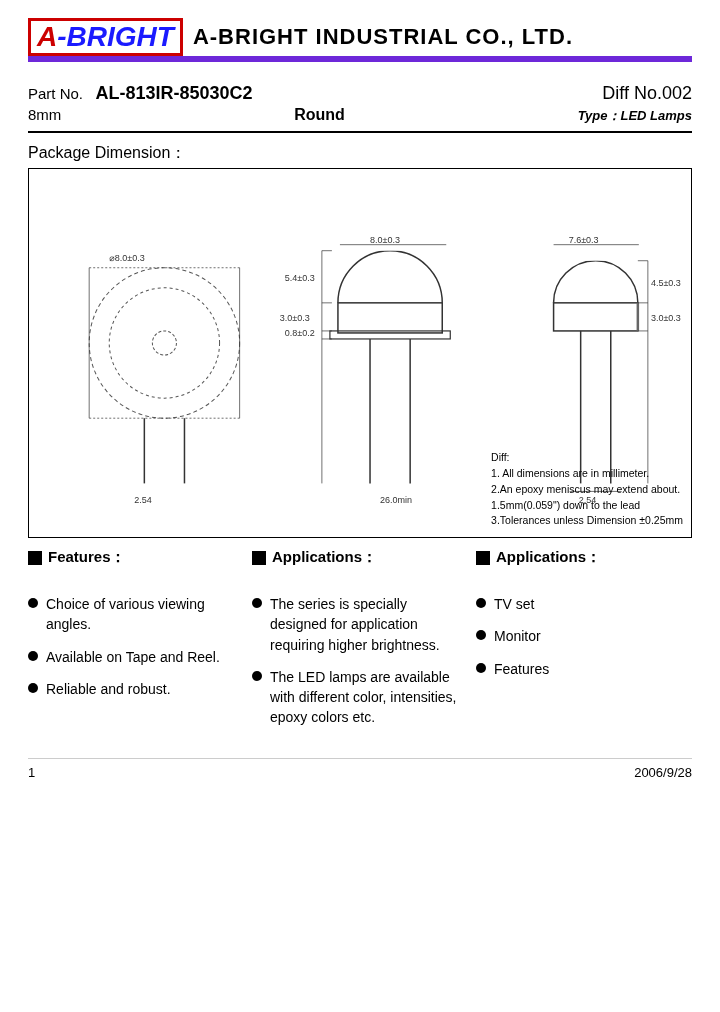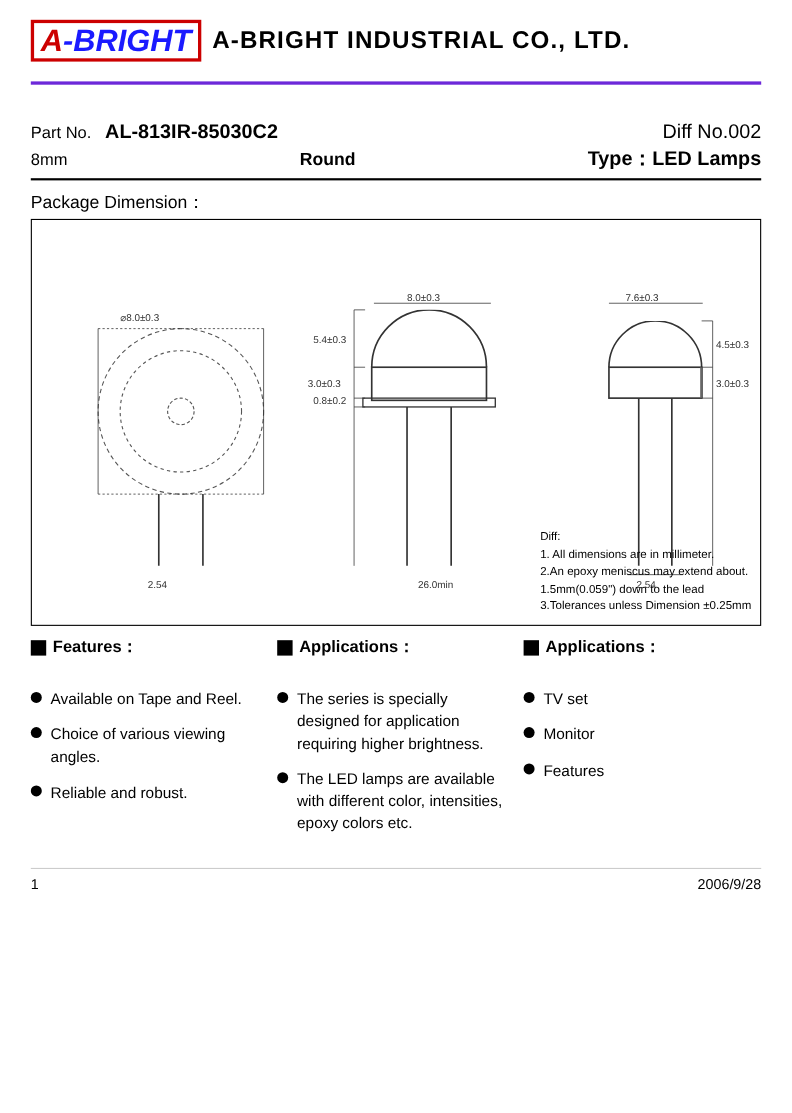--- a/index.html
+++ b/index.html
@@ -10,23 +10,23 @@
       font-family: Arial, sans-serif;
       font-size: 15px;
       color: #000;
       padding: 18px 28px 18px 28px;
     }
 
     
     .header {
       display: flex;
       align-items: center;
-      padding-bottom: 18px;
-      border-bottom: 3px solid #6d28d9;
-      margin-bottom: 24px;
+      padding-bottom: 0;
+      border-bottom: 6px solid #6d28d9;
+      margin-bottom: 13px;
     }
     .logo-abright {
       font-size: 28px;
       font-weight: 900;
       font-style: italic;
       margin-right: 10px;
       border: 3px solid #cc0000;
       padding: 2px 6px;
       line-height: 1;
     }
@@ -52,21 +52,21 @@
       gap: 12px;
     }
     .part-row-1 {
       margin-bottom: 2px;
     }
     .part-label { font-size: 15px; }
     .part-number { font-size: 18px; font-weight: bold; }
     .diff-no { font-size: 18px; margin-left: 28px; }
     .size-label { font-size: 15px; }
     .round-label { font-size: 16px; font-weight: bold; }
-    .type-label { font-size: 18px; font-weight: bold; }
+    .type-label { font-size: 13px; font-weight: bold; font-style: italic; }
 
     
     .package-section {
       margin-bottom: 8px;
     }
     .package-title {
       font-size: 16px;
       margin-bottom: 4px;
     }
     .package-diagram {
@@ -269,25 +269,25 @@
 
 <div class="bottom-section">
 
   <div class="col">
     <div class="col-header">
       <span class="square-bullet"></span>
       <span>Features：</span>
     </div>
     <div class="bullet-item">
       <span class="circle-bullet"></span>
+      <span>Choice of various viewing angles.</span>
+    </div>
+    <div class="bullet-item">
+      <span class="circle-bullet"></span>
       <span>Available on Tape and Reel.</span>
-    </div>
-    <div class="bullet-item">
-      <span class="circle-bullet"></span>
-      <span>Choice of various viewing angles.</span>
     </div>
     <div class="bullet-item">
       <span class="circle-bullet"></span>
       <span>Reliable and robust.</span>
     </div>
   </div>
 
   <div class="col">
     <div class="col-header">
       <span class="square-bullet"></span>

